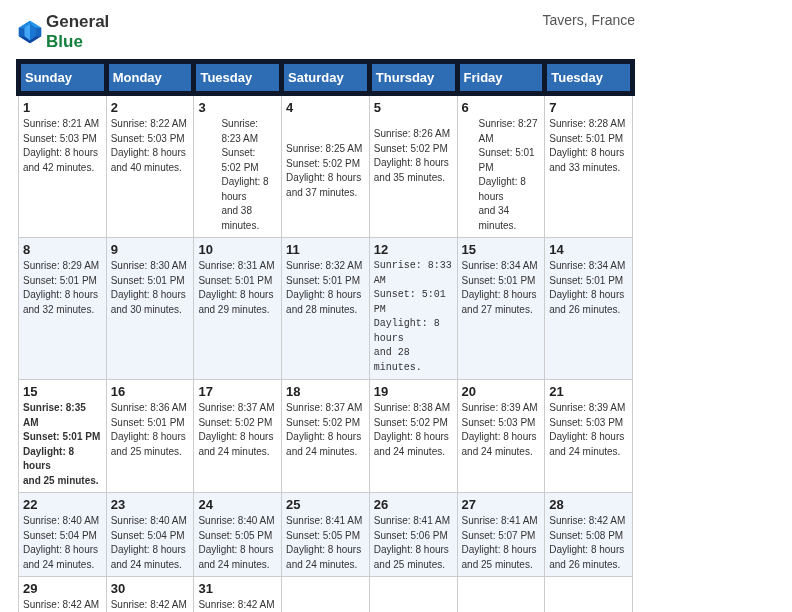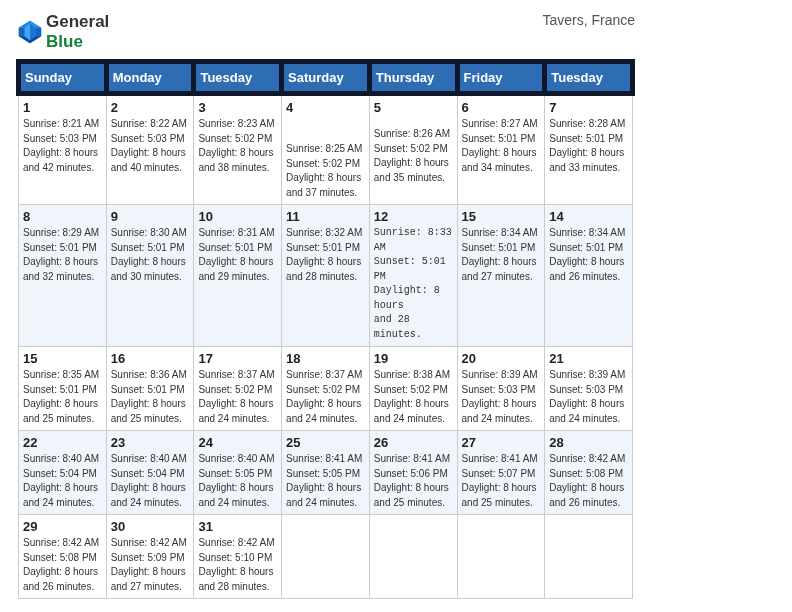--- a/index.html
+++ b/index.html
@@ -135,42 +135,42 @@
           </td>
           <td>
             <span class="day-num">2</span>
             <div class="day-info" style="white-space: pre-line;">Sunrise: 8:22 AM
 Sunset: 5:03 PM
 Daylight: 8 hours
 and 40 minutes.</div>
           </td>
           <td>
             <span class="day-num">3</span>
-            <div class="day-info" style="white-space: pre-line;">Sunrise: 8:23 AM
+            <div class="day-info" style="white-space: pre-line; margin-left: 23px;">Sunrise: 8:23 AM
 Sunset: 5:02 PM
 Daylight: 8 hours
 and 38 minutes.</div>
           </td>
           <td>
             <span class="day-num">4</span>
             <div class="day-info" style="white-space: pre-line; margin-top: 27px;">Sunrise: 8:25 AM
 Sunset: 5:02 PM
 Daylight: 8 hours
 and 37 minutes.</div>
           </td>
           <td>
             <span class="day-num">5</span>
             <div class="day-info" style="white-space: pre-line; margin-top: 12px;">Sunrise: 8:26 AM
 Sunset: 5:02 PM
 Daylight: 8 hours
 and 35 minutes.</div>
           </td>
           <td>
             <span class="day-num">6</span>
-            <div class="day-info" style="white-space: pre-line;">Sunrise: 8:27 AM
+            <div class="day-info" style="white-space: pre-line; margin-left: 17px;">Sunrise: 8:27 AM
 Sunset: 5:01 PM
 Daylight: 8 hours
 and 34 minutes.</div>
           </td>
           <td>
             <span class="day-num">7</span>
             <div class="day-info" style="white-space: pre-line;">Sunrise: 8:28 AM
 Sunset: 5:01 PM
 Daylight: 8 hours
 and 33 minutes.</div>
@@ -223,21 +223,21 @@
             <span class="day-num">14</span>
             <div class="day-info" style="white-space: pre-line;">Sunrise: 8:34 AM
 Sunset: 5:01 PM
 Daylight: 8 hours
 and 26 minutes.</div>
           </td>
         </tr>
         <tr>
           <td>
             <span class="day-num">15</span>
-            <div class="day-info" style="white-space: pre-line;">Sunrise: 8:35 AM
+            <div class="day-info" style="white-space: pre-line; font-weight: bold;">Sunrise: 8:35 AM
 Sunset: 5:01 PM
 Daylight: 8 hours
 and 25 minutes.</div>
           </td>
           <td>
             <span class="day-num">16</span>
             <div class="day-info" style="white-space: pre-line;">Sunrise: 8:36 AM
 Sunset: 5:01 PM
 Daylight: 8 hours
 and 25 minutes.</div>

